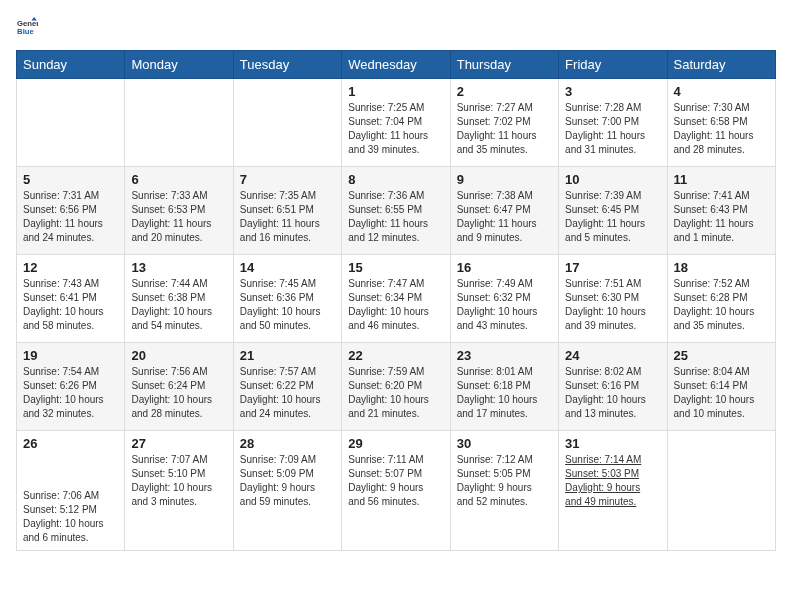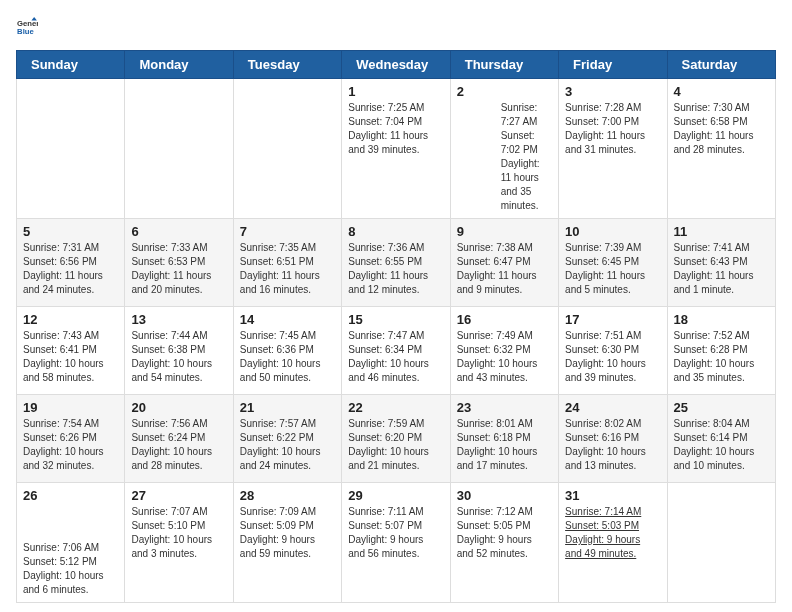--- a/index.html
+++ b/index.html
@@ -40,23 +40,23 @@
     }
     .calendar {
       width: 100%;
       border-collapse: collapse;
       border: 1px solid #ccc;
     }
     .calendar th {
       background-color: #2060a0;
       color: #fff;
       text-align: left;
-      padding: 6px 14px;
+      padding: 6px 6px;
       font-size: 13px;
-      font-weight: bold;
+      font-weight: normal;
       border: 1px solid #1a4f8a;
     }
     .calendar td {
       vertical-align: top;
       padding: 5px 6px;
       font-size: 10.5px;
       color: #333;
       border: 1px solid #ddd;
       width: 14.28%;
       min-height: 80px;
@@ -113,21 +113,21 @@
         <td class="empty-cell"></td>
         <td>
           <div class="day-number">1</div>
           <div class="day-info" style="white-space: pre-line;">Sunrise: 7:25 AM
 Sunset: 7:04 PM
 Daylight: 11 hours
 and 39 minutes.</div>
         </td>
         <td>
           <div class="day-number">2</div>
-          <div class="day-info" style="white-space: pre-line; margin-left: 44px;">Sunrise: 7:27 AM
+          <div class="day-info" style="white-space: pre-line;">Sunrise: 7:27 AM
 Sunset: 7:02 PM
 Daylight: 11 hours
 and 35 minutes.</div>
         </td>
         <td>
           <div class="day-number">3</div>
           <div class="day-info" style="white-space: pre-line;">Sunrise: 7:28 AM
 Sunset: 7:00 PM
 Daylight: 11 hours
 and 31 minutes.</div>

